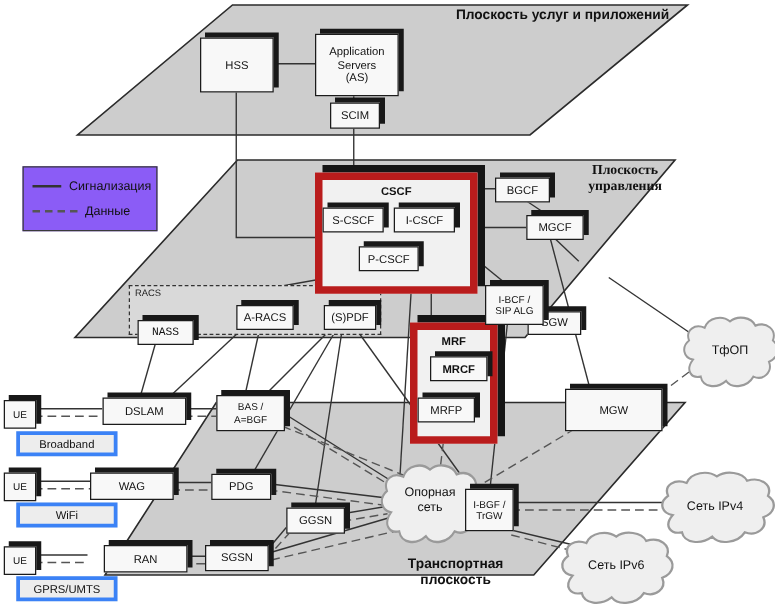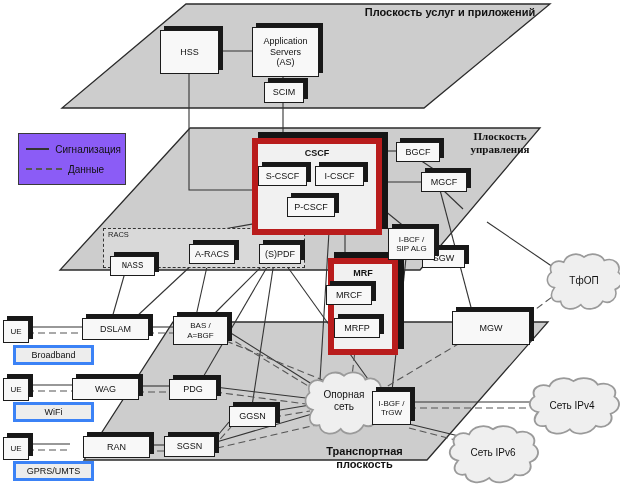--- a/index.html
+++ b/index.html
@@ -162,21 +162,21 @@
   <div class="racs" style="left:103px;top:228px;width:200px;height:38px;">
     <div class="rlabel">RACS</div>
   </div>
   <div class="node" style="left:110px;top:256px;width:43px;height:18px;font-family:Liberation Mono, monospace;">NASS</div>
   <div class="node" style="left:189px;top:244px;width:44px;height:18px;">A-RACS</div>
   <div class="node" style="left:259px;top:244px;width:40px;height:18px;">(S)PDF</div>
 
   <div class="cont" style="left:328px;top:258px;width:58px;height:85px;">
     <div class="clabel">MRF</div>
   </div>
-  <div class="node" style="left:326px;top:285px;width:44px;height:18px;">MRCF</div>
+  <div class="node" style="left:344px;top:285px;width:44px;height:18px;font-weight:bold;">MRCF</div>
   <div class="node" style="left:334px;top:318px;width:44px;height:18px;">MRFP</div>
 
   <div class="node" style="left:452px;top:311px;width:76px;height:32px;">MGW</div>
 
   <div class="node small" style="left:3px;top:320px;width:24px;height:21px;">UE</div>
   <div class="flat" style="left:13px;top:345px;width:75px;height:14px;">Broadband</div>
   <div class="node" style="left:82px;top:318px;width:65px;height:20px;">DSLAM</div>
   <div class="node small" style="left:173px;top:316px;width:53px;height:27px;">BAS /
 A=BGF</div>
 

